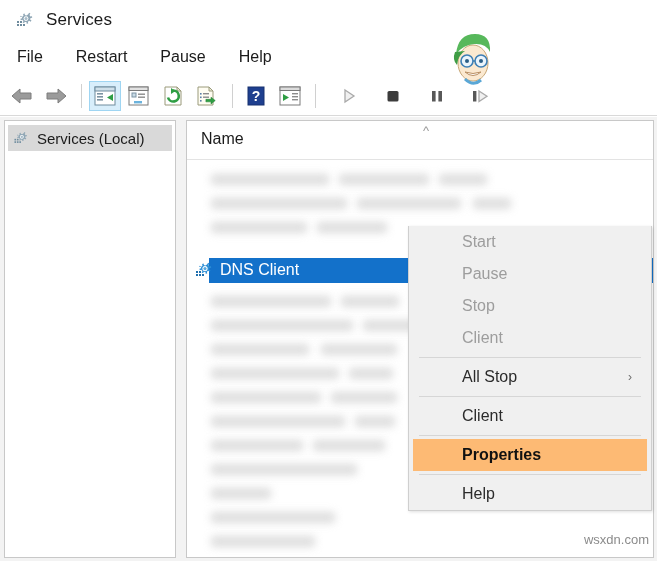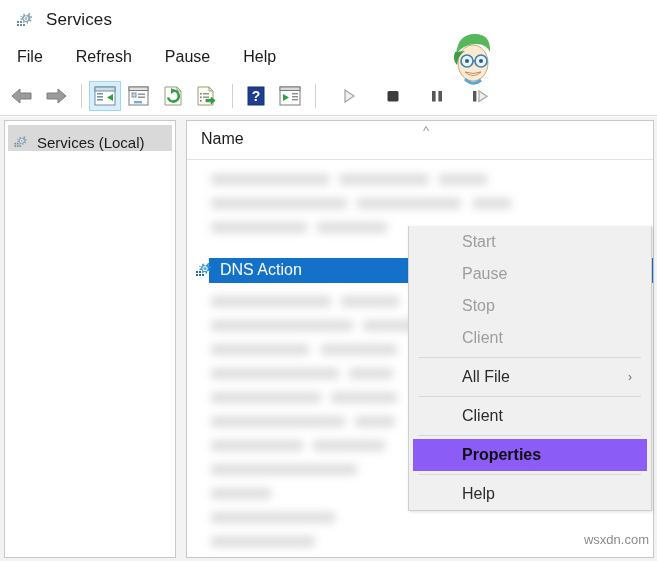--- a/index.html
+++ b/index.html
@@ -133,21 +133,21 @@
   .left-pane {
     position: absolute;
     left: 4px; top: 3px;
     width: 172px; height: 438px;
     background: #ffffff;
     border: 1px solid #c8c8c8;
     box-sizing: border-box;
   }
   .tree-node {
     display: flex;
-    align-items: flex-end;
+    align-items: center;
     height: 26px;
     margin: 4px 3px 0 3px;
     padding-left: 4px;
     background: #d9d9d9;
   }
   .tree-node .tn-label {
     margin-left: 7px;
     font-size: 15px;
     color: #1b1b1b;
   }
@@ -241,21 +241,21 @@
     display: flex;
     align-items: center;
     padding-left: 53px;
     font-size: 16px;
     color: #2b2b2b;
     box-sizing: border-box;
     position: relative;
   }
   .ctx-item.disabled { color: #9d9d9d; }
   .ctx-item.highlighted {
-    background: #8b5cf6;
+    background: #fdba74;
     font-weight: bold;
     color: #111111;
     margin: 0 4px;
     padding-left: 49px;
   }
   .ctx-item .submenu-arrow {
     position: absolute;
     right: 19px;
     font-size: 12px;
     color: #6e6e6e;
@@ -296,21 +296,21 @@
           <rect x="6" y="15" width="2" height="2"></rect>
           <rect x="9" y="15" width="2" height="2"></rect>
         </g>
       </svg>
     </span>
     <span class="title-text">Services</span>
   </div>
 
   <div class="menubar">
     <span class="mb-item">File</span>
-    <span class="mb-item">Refresh</span>
+    <span class="mb-item">Restart</span>
     <span class="mb-item">Pause</span>
     <span class="mb-item">Help</span>
   </div>
 
   <div class="toolbar">
 
     <div class="tb-btn">
       <svg width="26" height="20" viewBox="0 0 26 20">
         <path d="M11 3 L3 10 L11 17 L11 13 L22 13 L22 7 L11 7 Z" fill="#9b9b9b" stroke="#7d7d7d" stroke-width="1"></path>
       </svg>
@@ -493,21 +493,21 @@
               <circle cx="12" cy="9.6" r="1.6" fill="#5aa9e0"></circle>
               <g fill="#1f6fae">
                 <rect x="3" y="12" width="2" height="2"></rect>
                 <rect x="6" y="12" width="2" height="2"></rect>
                 <rect x="3" y="15" width="2" height="2"></rect>
                 <rect x="6" y="15" width="2" height="2"></rect>
                 <rect x="9" y="15" width="2" height="2"></rect>
               </g>
             </svg>
           </span>
-          <span class="sel-label">DNS Action</span>
+          <span class="sel-label">DNS Client</span>
         </div>
 
         <div class="row-blur" style="position:absolute;left:0;top:130px;width:100%;">
           <div class="blur-bar" style="left:24px;top:6px;width:120px;"></div>
           <div class="blur-bar" style="left:154px;top:6px;width:58px;"></div>
         </div>
         <div class="row-blur" style="position:absolute;left:0;top:154px;width:100%;">
           <div class="blur-bar" style="left:24px;top:6px;width:142px;"></div>
           <div class="blur-bar" style="left:176px;top:6px;width:54px;"></div>
         </div>
@@ -549,21 +549,21 @@
 
   <div class="ctx-menu">
     <div class="ctx-item disabled">Start</div>
     <div class="ctx-item disabled">Pause</div>
     <div class="ctx-item disabled">Stop</div>
     <div class="ctx-item disabled">Client</div>
 
     <div class="ctx-sep"></div>
 
     <div class="ctx-item">
-      <span>All File</span>
+      <span>All Stop</span>
       <span class="submenu-arrow">›</span>
     </div>
 
     <div class="ctx-sep"></div>
 
     <div class="ctx-item">Client</div>
 
     <div class="ctx-sep"></div>
 
     <div class="ctx-item highlighted">Properties</div>

